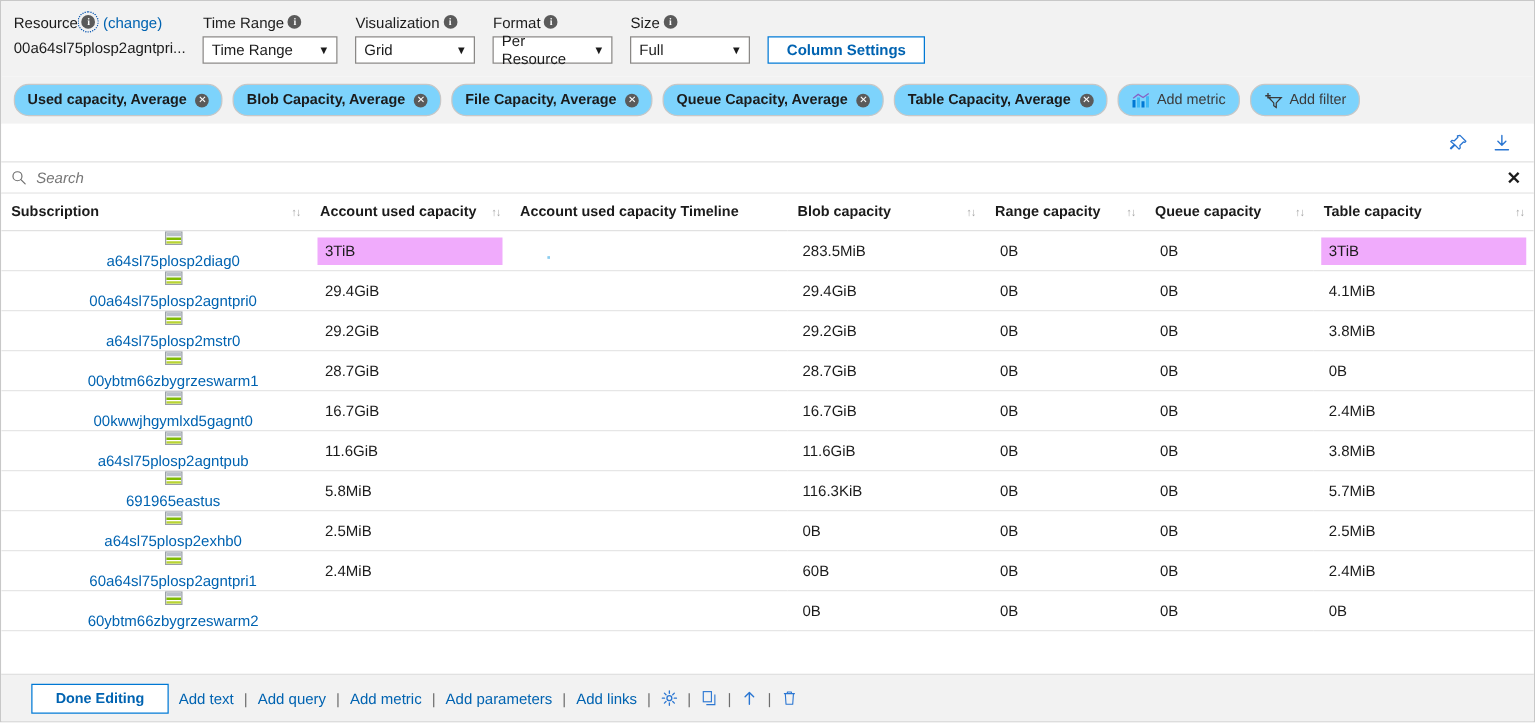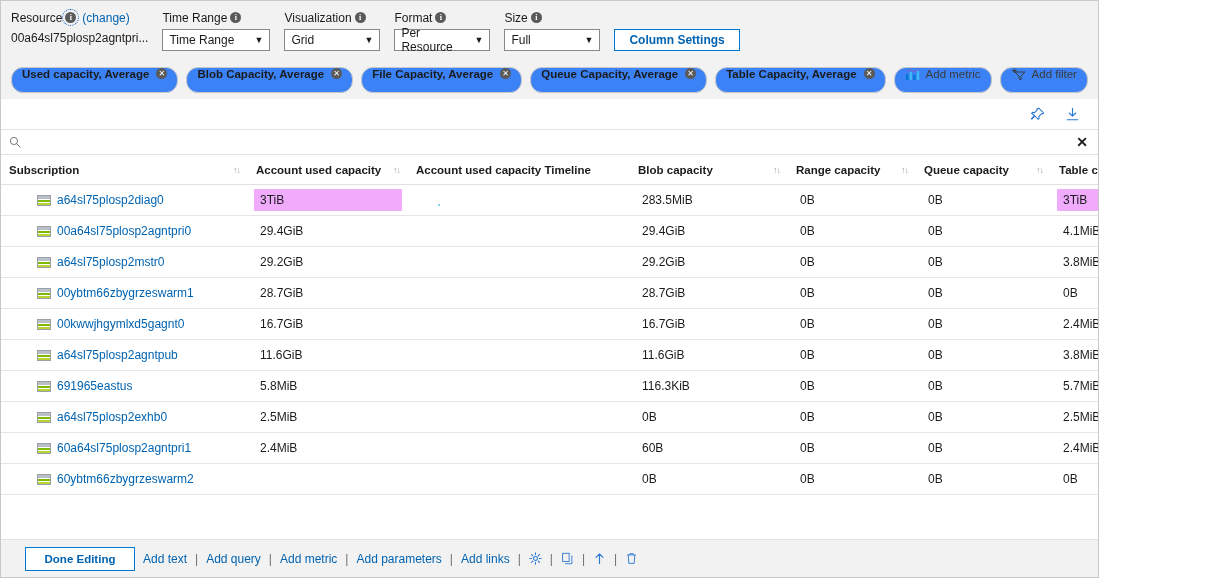--- a/index.html
+++ b/index.html
@@ -6,21 +6,21 @@
   body{
     width:1228px;height:578px;
     background:#ffffff;
     font-family:"Liberation Sans", sans-serif;
     font-size:12px;
     color:#1b1b1b;
     overflow:hidden;
   }
   .app{
     position:relative;
-    width:1099px;height:578px;
+    width:1228px;height:578px;
     box-sizing:border-box;
     border:1px solid #c8c8c8;
     background:#ffffff;
     display:flex;flex-direction:column;
   }
 
   
   .toolbar{
     background:#f2f2f2;
     padding:8px 10px 0 10px;
@@ -102,22 +102,22 @@
     height:38px;
     display:flex;align-items:center;
     padding:0 10px;
     box-sizing:border-box;
     gap:8px;
   }
   .pill{
     height:24px;
     border:1px solid #c7c7c7;
     border-radius:12px;
-    background:#3b82f6;
-    display:inline-flex;align-items:flex-start;
+    background:#7dd3fc;
+    display:inline-flex;align-items:center;
     padding:0 10px;
     font-size:11.5px;
     font-weight:bold;
     color:#1b1b1b;
     white-space:nowrap;
     cursor:pointer;
   }
   .pill .x{
     margin-left:7px;
     width:11px;height:11px;border-radius:50%;
@@ -202,20 +202,21 @@
     border-right:5px solid transparent;
     border-top:6px solid #1b1b1b;
     cursor:pointer;
   }
   .reslabel{
     display:flex;align-items:center;gap:6px;
     padding-left:28px;
     color:#0063b1;
     font-size:12px;
     cursor:pointer;
+    flex-direction:column;
   }
   .acct-icon{
     width:14px;height:11px;flex:none;
     border:1px solid #9aa0a6;
     background:#ffffff;
     box-sizing:border-box;
     position:relative;
     overflow:hidden;
   }
   .acct-icon i{
@@ -404,20 +405,21 @@
         <path d="M8 1.4v8.2M4.6 6.4L8 9.8l3.4-3.4M2.4 13.6h11.2" fill="none" stroke="#2a76d2" stroke-width="1.2" stroke-linecap="round" stroke-linejoin="round"></path>
       </svg>
     </span>
   </div>
 
   <div class="searchbar">
     <svg width="12" height="12" viewBox="0 0 14 14">
       <circle cx="5.8" cy="5.8" r="4.2" fill="none" stroke="#6e6e6e" stroke-width="1.1"></circle>
       <path d="M9 9l4 4" stroke="#6e6e6e" stroke-width="1.1" stroke-linecap="round"></path>
     </svg>
+    <span class="search-ph">Search</span>
     <span class="search-clear">✕</span>
   </div>
 
   <div class="tablewrap">
     <table>
       <colgroup>
         <col style="width:247px">
           <col style="width:160px">
           <col style="width:222px">
         <col style="width:158px">

